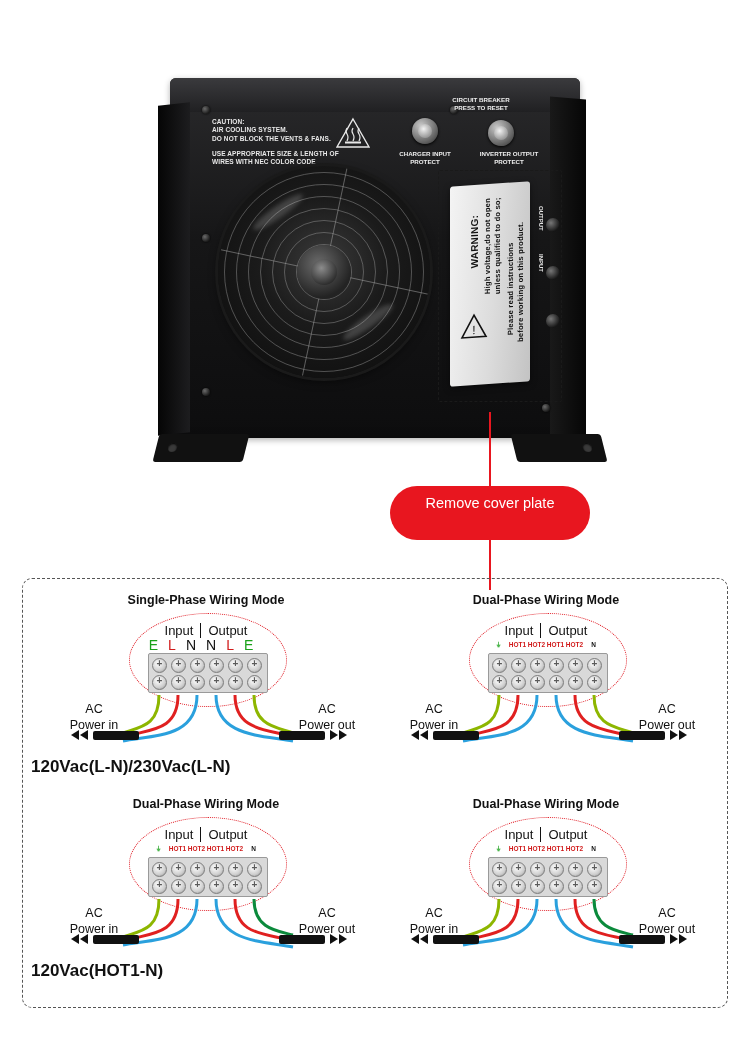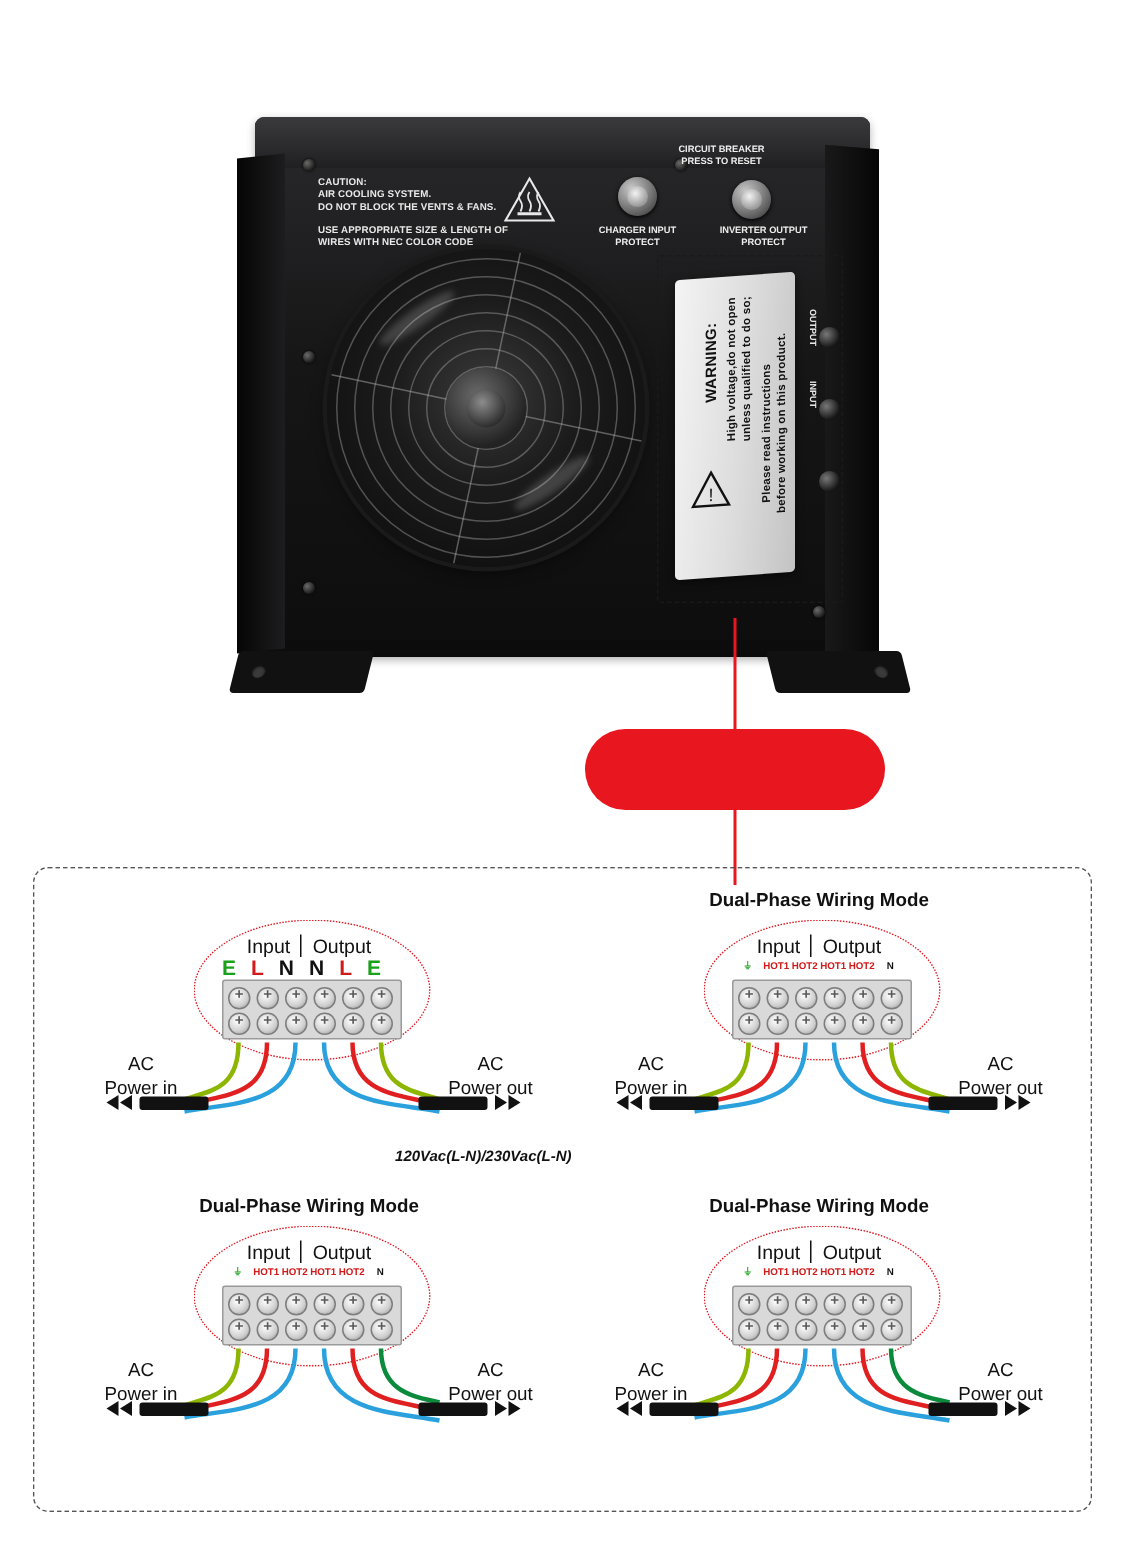--- a/index.html
+++ b/index.html
@@ -130,30 +130,30 @@
   }
   .term-block{
     position:absolute;left:117px;top:66px;width:118px;height:38px;
     background:#d9d9d9;border:1px solid #9a9a9a;border-radius:2px;
   }
   .scr{position:absolute;width:13px;height:13px;border-radius:50%;
     background:radial-gradient(circle at 40% 35%,#fff,#cfcfcf 60%,#8d8d8d 100%);
     border:.8px solid #7d7d7d;}
   .scr:after{content:"+";position:absolute;left:0;top:-1.5px;width:13px;text-align:center;
     font-size:10px;color:#5a5a5a;font-weight:bold;}
-  .elnl{position:absolute;top:50px;width:100%;text-align:center;font-size:14px;font-weight:bold;letter-spacing:10px;}
+  .elnl{position:absolute;top:50px;width:100%;text-align:center;font-size:14px;font-weight:normal;letter-spacing:10px;}
   .hotrow{position:absolute;top:54px;width:100%;text-align:center;font-size:6.5px;font-weight:bold;}
   .hotrow b{display:inline-block;width:19px;}
   .plug{position:absolute;height:9px;background:#111;border-radius:2px;}
   .plug:before{content:"";position:absolute;left:-13px;top:-1px;width:0;height:0;
     border-top:5.5px solid transparent;border-bottom:5.5px solid transparent;border-right:8px solid #111;}
   .plug:after{content:"";position:absolute;left:-22px;top:-1px;width:0;height:0;
     border-top:5.5px solid transparent;border-bottom:5.5px solid transparent;border-right:8px solid #111;}
   .ac-lbl{position:absolute;font-size:12.5px;color:#111;text-align:center;line-height:16px;}
-  .volt{position:absolute;bottom:18px;width:100%;text-align:right;font-size:10px;font-weight:bold;color:#111;font-style:italic;}
+  .volt{position:absolute;bottom:18px;width:100%;text-align:left;font-size:17px;font-weight:bold;color:#111;}
   svg.wires{position:absolute;left:0;top:0;width:350px;height:208px;}
 </style>
 </head>
 <body>
 
 <div class="device-wrap">
   <div class="device-body"></div>
   <div class="device-top-bevel"></div>
   <div class="slab-left"></div>
   <div class="slab-right"></div>
@@ -242,26 +242,28 @@
     <div class="port"></div>
     <div class="port"></div>
     <div class="port"></div>
   </div>
   <div class="port-lbl" style="left:388px;top:148px;">OUTPUT</div>
   <div class="port-lbl" style="left:388px;top:196px;">INPUT</div>
 </div>
 
 <div class="callout-line"></div>
 <div class="callout">
+  <div>Remove cover plate</div>
 </div>
 <div class="callout-line2"></div>
 
 <div class="panel">
 
   <div class="cell" style="left:8px;top:8px;">
+    <div class="title">Single-Phase Wiring Mode</div>
     <div class="io-lbl">
       <span>Input</span><span class="io-sep"></span><span>Output</span>
     </div>
     <div class="dotted-oval"></div>
     <div class="elnl">
       <span style="color:#1aa11a">E</span><span style="color:#d11a1a">L</span><span style="color:#111">N</span><span style="color:#111">N</span><span style="color:#d11a1a">L</span><span style="color:#1aa11a">E</span>
     </div>
     <div class="term-block">
       <span class="scr" style="left:3px;top:4px;"></span>
         <span class="scr" style="left:22px;top:4px;"></span>
@@ -368,20 +370,21 @@
       <path d="M223,108 C223,138 246,140 262,144" stroke="#0b8a3c" stroke-width="3" fill="none"></path>
     </svg>
     <div class="plug" style="left:62px;top:144px;width:46px;"></div>
     <div class="plug" style="left:248px;top:144px;width:46px;transform:scaleX(-1);"></div>
     <div class="ac-lbl" style="left:30px;top:114px;width:66px;">
       <span>AC</span><br><span>Power in</span>
     </div>
     <div class="ac-lbl" style="left:258px;top:114px;width:76px;">
       <span>AC</span><br><span>Power out</span>
     </div>
+    <div class="volt">120Vac(HOT1-N)</div>
   </div>
 
   <div class="cell" style="left:348px;top:212px;">
     <div class="title">Dual-Phase Wiring Mode</div>
     <div class="io-lbl">
       <span>Input</span><span class="io-sep"></span><span>Output</span>
     </div>
     <div class="dotted-oval"></div>
     <div class="hotrow">
       <b style="color:#1aa11a;">⏚</b><b style="color:#d11a1a">HOT1</b><b style="color:#d11a1a">HOT2</b><b style="color:#d11a1a">HOT1</b><b style="color:#d11a1a">HOT2</b><b style="color:#111">N</b>

